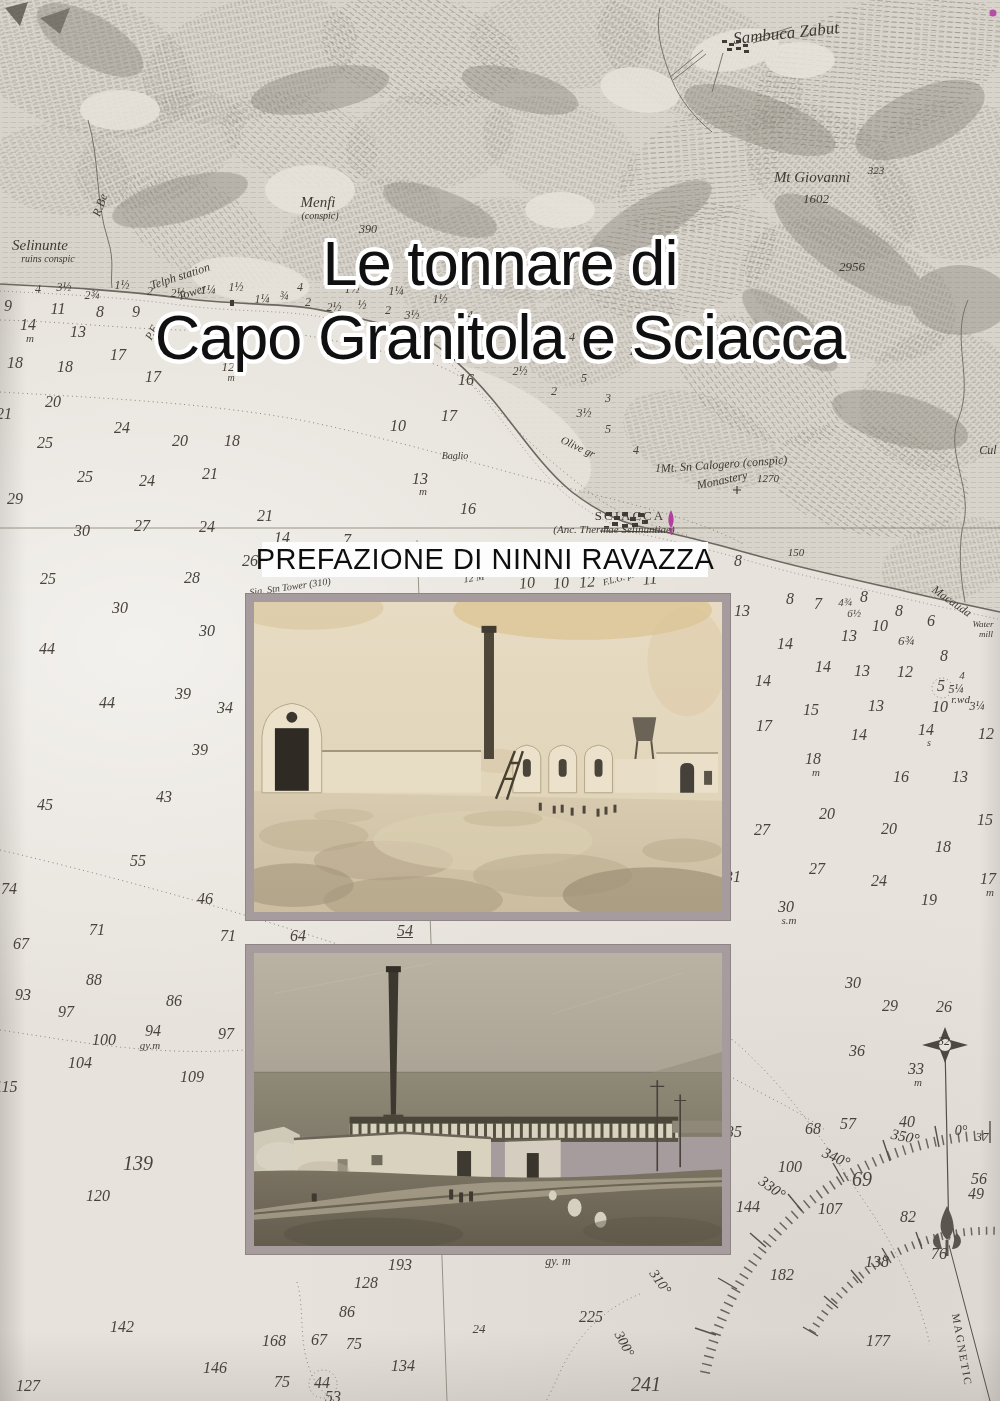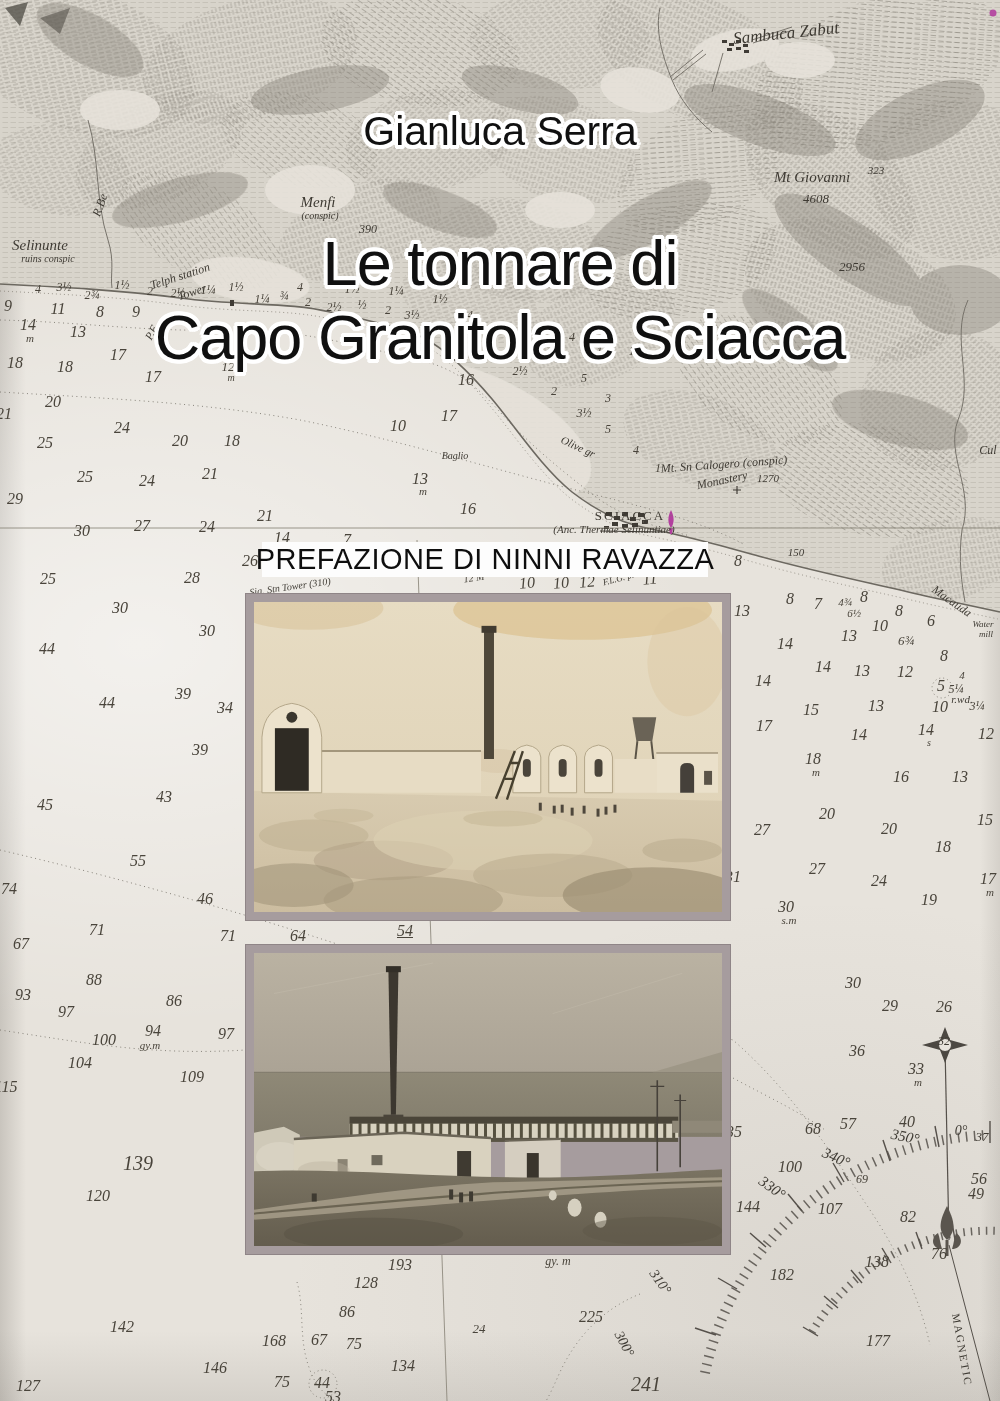--- a/index.html
+++ b/index.html
@@ -396,21 +396,21 @@
       <span class="snd" style="left: 853px; top: 983px; font-size: 16px; transform: translate(-50%, -50%) rotate(0deg);">30</span>
       <span class="snd" style="left: 890px; top: 1006px; font-size: 16px; transform: translate(-50%, -50%) rotate(0deg);">29</span>
       <span class="snd" style="left: 944px; top: 1007px; font-size: 16px; transform: translate(-50%, -50%) rotate(0deg);">26</span>
       <span class="snd" style="left: 857px; top: 1051px; font-size: 16px; transform: translate(-50%, -50%) rotate(0deg);">36</span>
       <span class="snd" style="left: 916px; top: 1069px; font-size: 16px; transform: translate(-50%, -50%) rotate(0deg);">33</span>
       <span class="snd" style="left: 918px; top: 1082px; font-size: 11px; transform: translate(-50%, -50%) rotate(0deg);">m</span>
       <span class="snd" style="left: 813px; top: 1129px; font-size: 16px; transform: translate(-50%, -50%) rotate(0deg);">68</span>
       <span class="snd" style="left: 848px; top: 1124px; font-size: 16px; transform: translate(-50%, -50%) rotate(0deg);">57</span>
       <span class="snd" style="left: 907px; top: 1122px; font-size: 16px; transform: translate(-50%, -50%) rotate(0deg);">40</span>
       <span class="snd" style="left: 790px; top: 1167px; font-size: 16px; transform: translate(-50%, -50%) rotate(0deg);">100</span>
-      <span class="snd" style="left: 862px; top: 1179px; font-size: 12px; transform: translate(-50%, -50%) rotate(0deg);">69</span>
+      <span class="snd" style="left: 862px; top: 1179px; font-size: 20px; transform: translate(-50%, -50%) rotate(0deg);">69</span>
       <span class="snd" style="left: 830px; top: 1209px; font-size: 16px; transform: translate(-50%, -50%) rotate(0deg);">107</span>
       <span class="snd" style="left: 748px; top: 1207px; font-size: 16px; transform: translate(-50%, -50%) rotate(0deg);">144</span>
       <span class="snd" style="left: 908px; top: 1217px; font-size: 16px; transform: translate(-50%, -50%) rotate(0deg);">82</span>
       <span class="snd" style="left: 944px; top: 1179px; font-size: 16px; transform: translate(-50%, -50%) rotate(0deg); margin-left: 35px;">56</span>
       <span class="snd" style="left: 976px; top: 1194px; font-size: 16px; transform: translate(-50%, -50%) rotate(0deg);">49</span>
       <span class="snd" style="left: 939px; top: 1254px; font-size: 16px; transform: translate(-50%, -50%) rotate(0deg);">76</span>
       <span class="snd" style="left: 877px; top: 1262px; font-size: 16px; transform: translate(-50%, -50%) rotate(0deg);">138</span>
       <span class="snd" style="left: 782px; top: 1275px; font-size: 16px; transform: translate(-50%, -50%) rotate(0deg);">182</span>
       <span class="snd" style="left: 734px; top: 1132px; font-size: 16px; transform: translate(-50%, -50%) rotate(0deg);">35</span>
       <span class="snd" style="left: 878px; top: 1341px; font-size: 16px; transform: translate(-50%, -50%) rotate(0deg);">177</span>
@@ -422,21 +422,21 @@
       <span class="plbl" style="left: 40px; top: 245px; font-size: 15px; transform: translate(-50%, -50%) rotate(0deg);">Selinunte</span>
       <span class="plbl" style="left: 48px; top: 259px; font-size: 10px; transform: translate(-50%, -50%) rotate(0deg);">ruins conspic</span>
       <span class="plbl" style="left: 100px; top: 205px; font-size: 12px; transform: translate(-50%, -50%) rotate(-70deg);">R.Be</span>
       <span class="plbl" style="left: 318px; top: 202px; font-size: 15px; transform: translate(-50%, -50%) rotate(0deg);">Menfi</span>
       <span class="plbl" style="left: 320px; top: 216px; font-size: 10px; transform: translate(-50%, -50%) rotate(0deg);">(conspic)</span>
       <span class="plbl" style="left: 368px; top: 229px; font-size: 12px; transform: translate(-50%, -50%) rotate(0deg);">390</span>
       <span class="plbl" style="left: 180px; top: 276px; font-size: 12px; transform: translate(-50%, -50%) rotate(-18deg);">Telph station</span>
       <span class="plbl" style="left: 192px; top: 292px; font-size: 12px; transform: translate(-50%, -50%) rotate(-18deg);">Tower</span>
       <span class="plbl" style="left: 152px; top: 332px; font-size: 11px; transform: translate(-50%, -50%) rotate(-62deg);">P.F.</span>
       <span class="plbl" style="left: 812px; top: 177px; font-size: 15px; transform: translate(-50%, -50%) rotate(0deg);">Mt Giovanni</span>
-      <span class="plbl" style="left: 816px; top: 198px; font-size: 13px; transform: translate(-50%, -50%) rotate(0deg);">4608</span>
+      <span class="plbl" style="left: 816px; top: 198px; font-size: 13px; transform: translate(-50%, -50%) rotate(0deg);">1602</span>
       <span class="plbl" style="left: 876px; top: 170px; font-size: 11px; transform: translate(-50%, -50%) rotate(0deg);">323</span>
       <span class="plbl" style="left: 852px; top: 266px; font-size: 13px; transform: translate(-50%, -50%) rotate(0deg);">2956</span>
       <span class="plbl" style="left: 724px; top: 464px; font-size: 12px; transform: translate(-50%, -50%) rotate(-4deg);">Mt. Sn Calogero (conspic)</span>
       <span class="plbl" style="left: 768px; top: 478px; font-size: 11px; transform: translate(-50%, -50%) rotate(0deg);">1270</span>
       <span class="plbl" style="left: 722px; top: 480px; font-size: 12px; transform: translate(-50%, -50%) rotate(-12deg);">Monastery</span>
       <span class="plbl caps" style="left: 622px; top: 515px; font-size: 13px; transform: translate(-50%, -50%) rotate(0deg); margin-left: 8px;">SCIACCA</span>
       <span class="plbl" style="left: 614px; top: 529px; font-size: 11px; transform: translate(-50%, -50%) rotate(0deg);">(Anc. Thermae Selinuntiae)</span>
       <span class="plbl" style="left: 578px; top: 447px; font-size: 11px; transform: translate(-50%, -50%) rotate(25deg);">Olive gr</span>
       <span class="plbl" style="left: 430px; top: 569px; font-size: 11px; transform: translate(-50%, -50%) rotate(-5deg);">C.S. Mar</span>
       <span class="plbl" style="left: 290px; top: 587px; font-size: 10px; transform: translate(-50%, -50%) rotate(-8deg);">Sig. Stn Tower (310)</span>
@@ -455,21 +455,20 @@
       <span class="plbl" style="left: 905px; top: 1137px; font-size: 15px; transform: translate(-50%, -50%) rotate(12deg);">350°</span>
       <span class="plbl" style="left: 836px; top: 1158px; font-size: 15px; transform: translate(-50%, -50%) rotate(24deg);">340°</span>
       <span class="plbl" style="left: 772px; top: 1188px; font-size: 15px; transform: translate(-50%, -50%) rotate(36deg);">330°</span>
       <span class="plbl" style="left: 961px; top: 1131px; font-size: 14px; transform: translate(-50%, -50%) rotate(0deg);">0°</span>
       <span class="plbl" style="left: 982px; top: 1136px; font-size: 13px; transform: translate(-50%, -50%) rotate(0deg);">37</span>
       <span class="plbl" style="left: 660px; top: 1282px; font-size: 14px; transform: translate(-50%, -50%) rotate(55deg);">310°</span>
       <span class="plbl" style="left: 624px; top: 1344px; font-size: 14px; transform: translate(-50%, -50%) rotate(62deg);">300°</span>
       <span class="plbl" style="left: 944px; top: 1041px; font-size: 12px; transform: translate(-50%, -50%) rotate(0deg);">32</span>
     </div>
 
-  <div id="author" class="halo">Gianluca Serra</div>
 
   <div id="title-block" class="halo">
     <div>Le tonnare di</div>
     <div>Capo Granitola e Sciacca</div>
   </div>
 
   <div id="preface-band">
     <span>PREFAZIONE DI NINNI RAVAZZA</span>
   </div>
 

